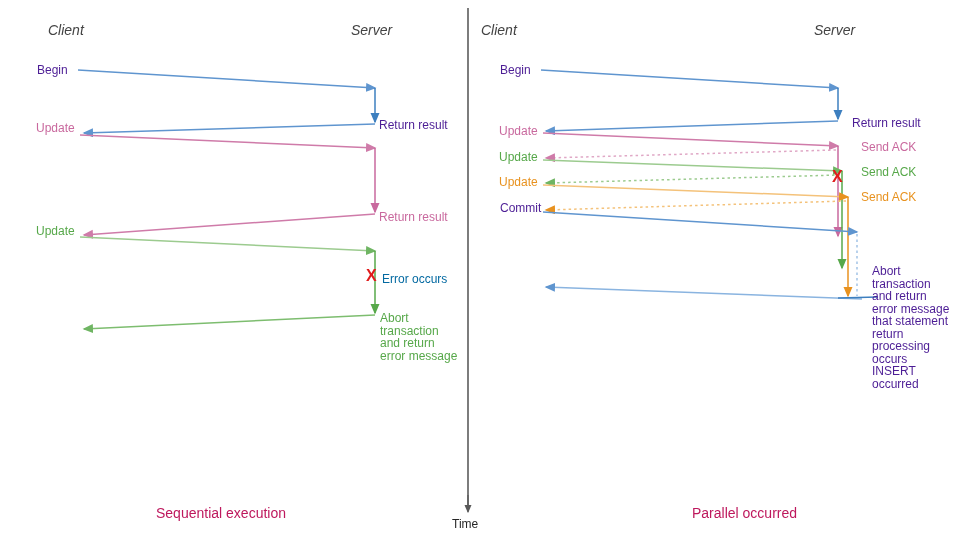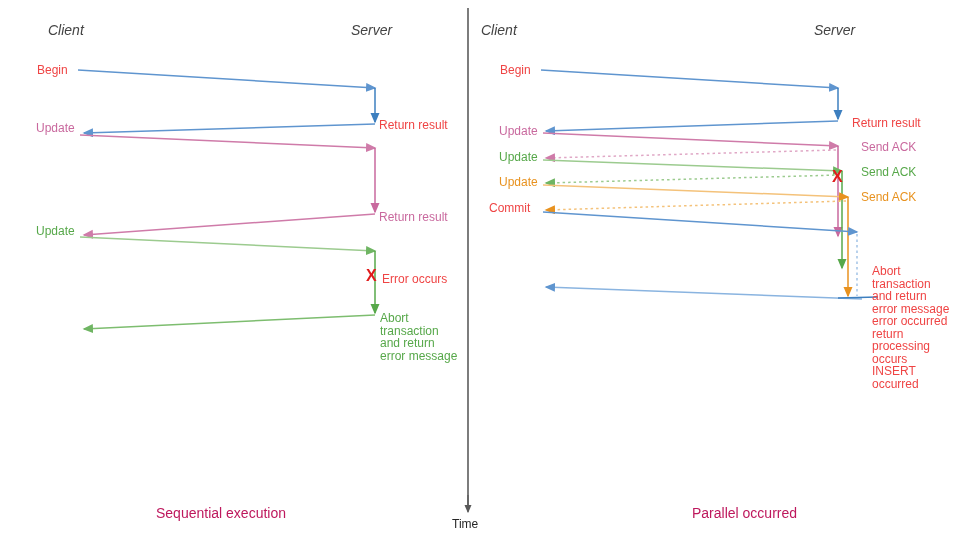--- a/index.html
+++ b/index.html
@@ -4,21 +4,21 @@
 <style>
   html,body{margin:0;padding:0;background:#ffffff;}
   #stage{position:relative;width:960px;height:540px;background:#fff;overflow:hidden;
          font-family:Liberation Sans, sans-serif;}
   svg{position:absolute;left:0;top:0;width:960px;height:540px;}
   .lbl{position:absolute;white-space:nowrap;line-height:12.5px;}
   .actor{font-style:italic;font-size:14px;color:#434343;}
   .caption{font-size:14px;color:#be185d;}
   .msg{font-size:12px;}
   .multi{white-space:normal;}
-  .c-blue{color:#ef4444;}
+  .c-blue{color:#4c1d95;}
   .c-pink{color:#c9699e;}
   .c-green{color:#57a84a;}
   .c-orange{color:#e8921f;}
   .c-red{color:#e01b1b;font-weight:bold;font-size:16px;}
   .time-lbl{font-size:12px;color:#262626;}
 </style>
 </head>
 <body>
 
 <div id="stage">
@@ -93,21 +93,21 @@
   <div class="lbl actor" style="left:48px;top:24px;">Client</div>
   <div class="lbl actor" style="left:351px;top:24px;">Server</div>
 
   <div class="lbl msg c-blue" style="left:37px;top:64px;">Begin</div>
   <div class="lbl msg c-blue" style="left:379px;top:119px;">Return result</div>
   <div class="lbl msg c-pink" style="left:36px;top:122px;">Update</div>
   <div class="lbl msg c-pink" style="left:379px;top:211px;">Return result</div>
   <div class="lbl msg c-green" style="left:36px;top:225px;">Update</div>
 
   <div class="lbl c-red" style="left:366px;top:270px;">X</div>
-  <div class="lbl msg" style="left:382px;top:273px;color:#ef4444;">Error occurs</div>
+  <div class="lbl msg" style="left:382px;top:273px;color:#0369a1;">Error occurs</div>
 
   <div class="lbl msg c-green multi" style="left:380px;top:312px;width:86px;">
     <div>Abort</div>
     <div>transaction</div>
     <div>and return</div>
     <div>error message</div>
   </div>
 
   <div class="lbl caption" style="left:156px;top:507px;">Sequential execution</div>
 
@@ -119,30 +119,30 @@
 
   <div class="lbl msg c-pink" style="left:499px;top:125px;">Update</div>
   <div class="lbl msg c-pink" style="left:861px;top:141px;">Send ACK</div>
 
   <div class="lbl msg c-green" style="left:499px;top:151px;">Update</div>
   <div class="lbl msg c-green" style="left:861px;top:166px;">Send ACK</div>
 
   <div class="lbl msg c-orange" style="left:499px;top:176px;">Update</div>
   <div class="lbl msg c-orange" style="left:861px;top:191px;">Send ACK</div>
 
-  <div class="lbl msg c-blue" style="left:489px;top:202px;">Commit</div>
+  <div class="lbl msg c-blue" style="left:500px;top:202px;">Commit</div>
 
   <div class="lbl c-red" style="left:832px;top:171px;">X</div>
 
   <div class="lbl msg c-blue multi" style="left:872px;top:265px;width:88px;">
     <div>Abort</div>
     <div>transaction</div>
     <div>and return</div>
     <div>error message</div>
-    <div>error occurred</div>
+    <div>that statement</div>
     <div>return</div>
     <div>processing</div>
     <div>occurs</div>
     <div>INSERT</div>
     <div>occurred</div>
   </div>
 
   <div class="lbl caption" style="left:692px;top:507px;">Parallel occurred</div>
 
   <div class="lbl time-lbl" style="left:452px;top:518px;text-align:right;">Time</div>

